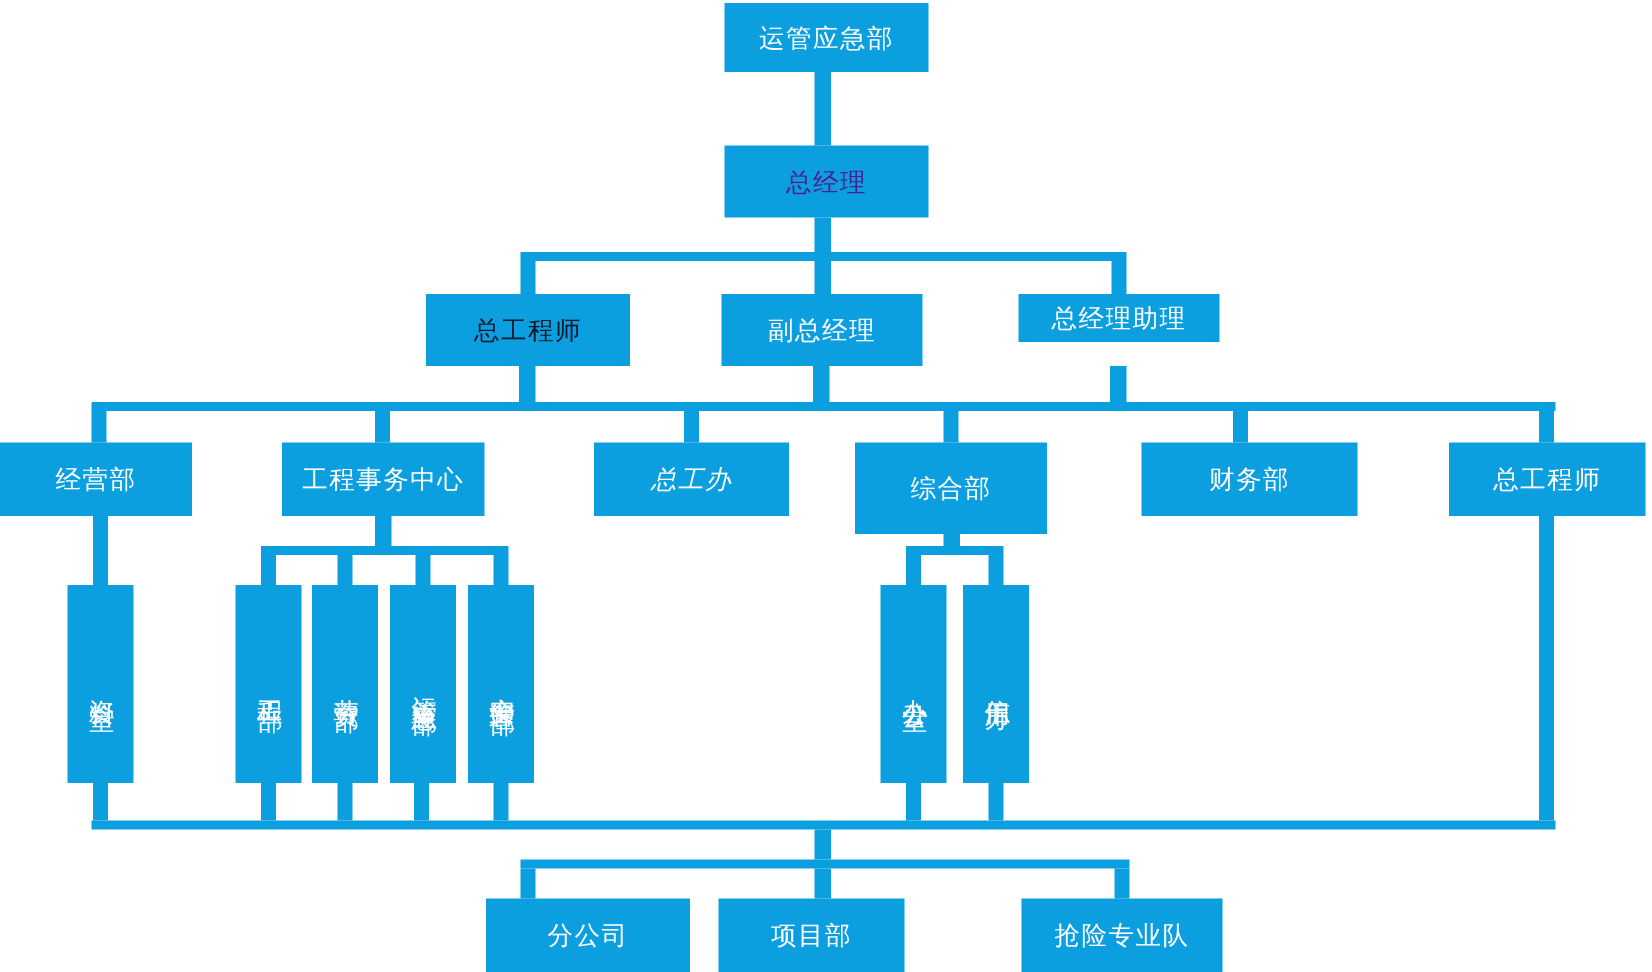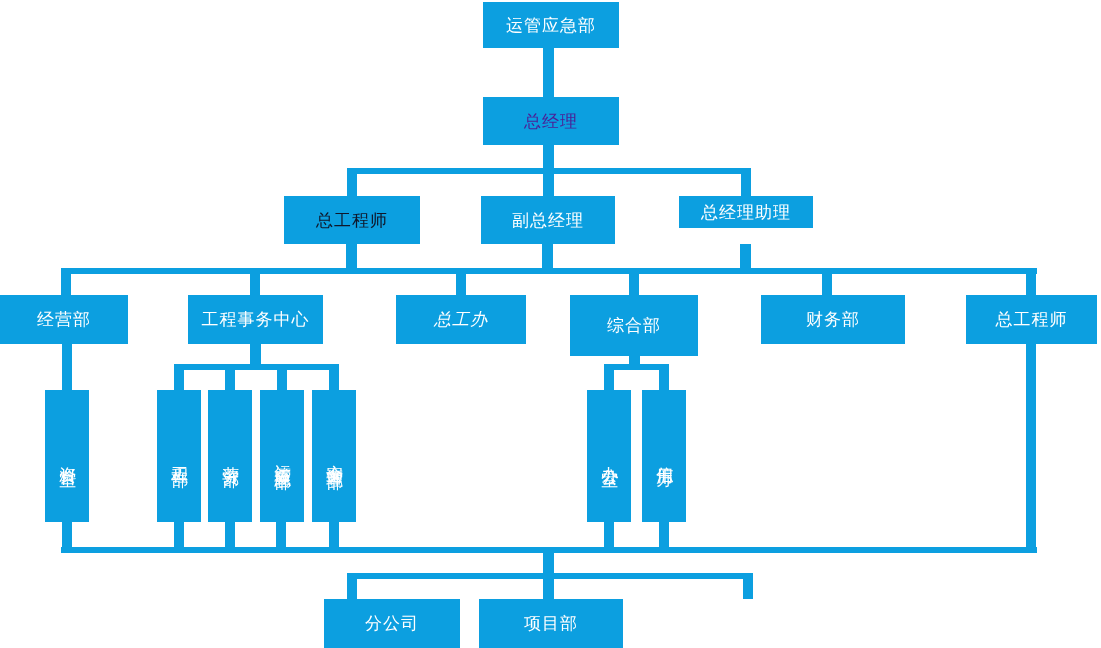--- a/index.html
+++ b/index.html
@@ -86,14 +86,15 @@
     <div class="node" style="left: 761px; top: 295px; width: 144px; height: 49px; background: rgb(12, 159, 224); color: rgb(255, 255, 255);">财务部</div>
     <div class="node" style="left: 966px; top: 295px; width: 131px; height: 49px; background: rgb(12, 159, 224); color: rgb(255, 255, 255);">总工程师</div>
     <div class="node v" style="left: 45px; top: 390px; width: 44px; height: 132px; background: rgb(12, 159, 224); color: rgb(255, 255, 255);">资料室</div>
     <div class="node v" style="left: 157px; top: 390px; width: 44px; height: 132px; background: rgb(12, 159, 224); color: rgb(255, 255, 255);">工程部</div>
     <div class="node v" style="left: 208px; top: 390px; width: 44px; height: 132px; background: rgb(12, 159, 224); color: rgb(255, 255, 255);">劳资部</div>
     <div class="node v" style="left: 260px; top: 390px; width: 44px; height: 132px; background: rgb(12, 159, 224); color: rgb(255, 255, 255);">运管应急部</div>
     <div class="node v" style="left: 312px; top: 390px; width: 44px; height: 132px; background: rgb(12, 159, 224); color: rgb(255, 255, 255);">安全管理部</div>
     <div class="node v" style="left: 587px; top: 390px; width: 44px; height: 132px; background: rgb(12, 159, 224); color: rgb(255, 255, 255);">办公室</div>
     <div class="node v" style="left: 642px; top: 390px; width: 44px; height: 132px; background: rgb(12, 159, 224); color: rgb(255, 255, 255);">信用办</div>
     <div class="node" style="left: 284px; top: 599px; width: 136px; height: 49px; background: rgb(12, 159, 224); color: rgb(255, 255, 255); margin-left: 40px;">分公司</div>
-    <div class="node" style="left: 479px; top: 599px; width: 144px; height: 49px; background: rgb(12, 159, 224); color: rgb(255, 255, 255);">项目部</div>
+    <div class="node" style="left: 479px; top: 599px; width: 124px; height: 49px; background: rgb(12, 159, 224); color: rgb(255, 255, 255);">项目部</div>
+    <div class="node" style="left: 681px; top: 599px; width: 134px; height: 49px; background: rgb(12, 159, 224); color: rgb(255, 255, 255);">抢险专业队</div>
   </div>
 
 </body></html>

